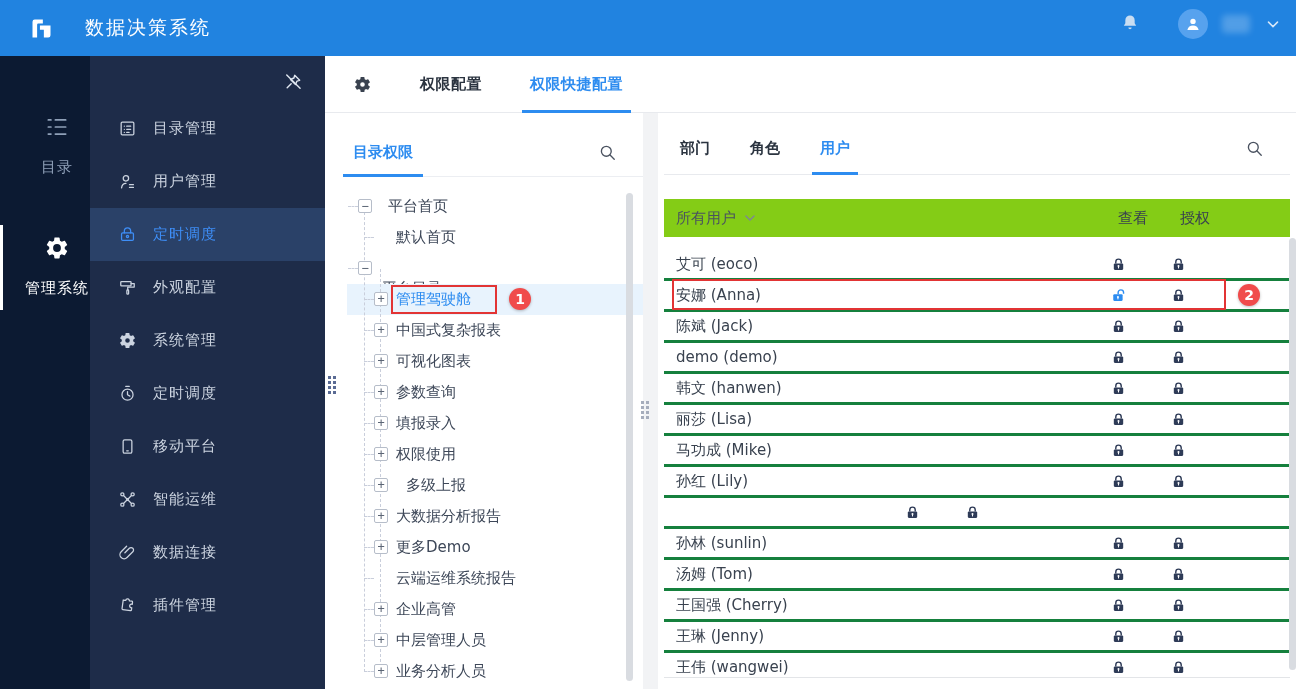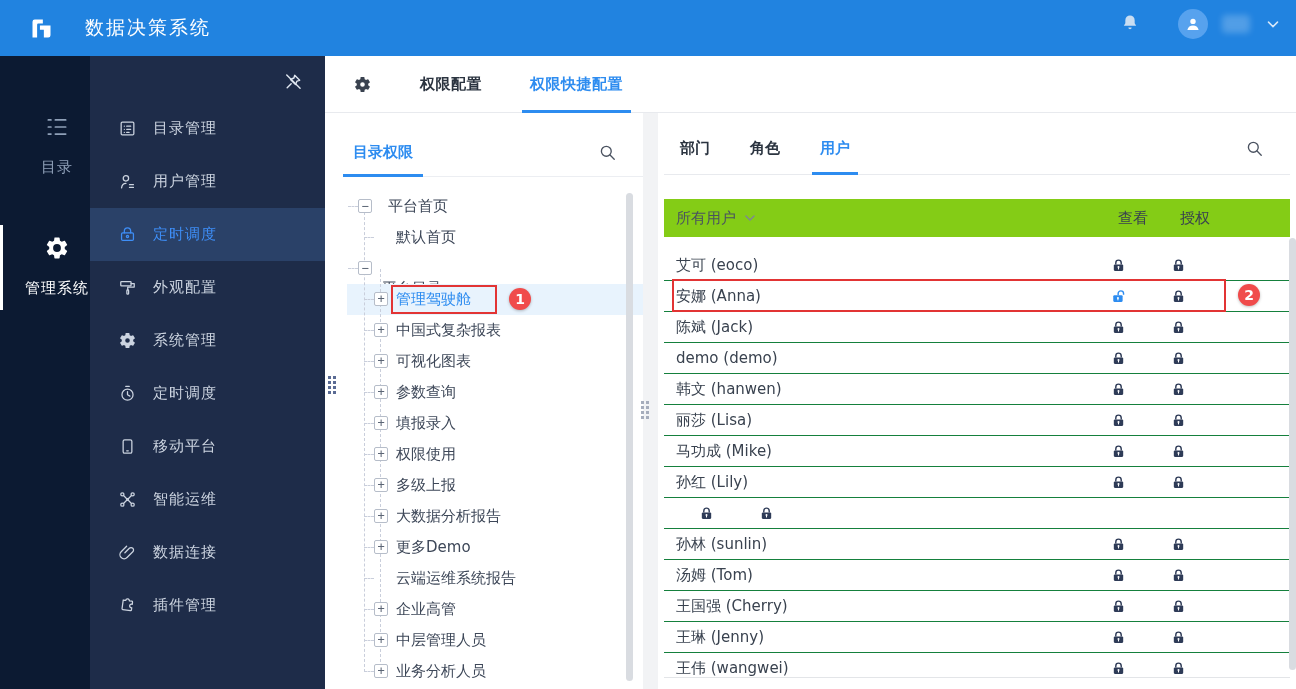--- a/index.html
+++ b/index.html
@@ -83,21 +83,21 @@
   .utab.active::after { content:""; position:absolute; left:-2px; right:-2px; bottom:-1px; height:3px; background:#2d8cf0; }
   .usearch { position:absolute; right:26px; bottom:16px; width:19px; height:19px; color:#4a5260; cursor:pointer; }
   .filter-row { margin-top:24px; height:38px; background:#84cc16; display:flex; align-items:center; padding-left:12px; font-size:15px; color:#4a5260; }
   .filter-label { display:flex; align-items:center; gap:7px; cursor:pointer; }
   .filter-label svg { width:14px; height:14px; color:#7d8694; }
   .fspacer { flex:1; }
   .col-head { width:60px; text-align:right; color:#39424f; flex:none; }
   .col-gap { width:2px; flex:none; }
   .col-end { width:80px; flex:none; }
   .user-rows { margin-top:13px; }
-  .user-row { height:31px; display:flex; align-items:center; padding-left:12px; border-bottom:1px solid #15803d; font-size:15px; color:#39424f; position:relative; }
+  .user-row { height:31px; display:flex; align-items:center; padding-left:12px; border-bottom:3px solid #15803d; font-size:15px; color:#39424f; position:relative;justify-content:center; }
   .uname { flex:1; white-space:nowrap; overflow:hidden; }
   .lock-cell { width:60px; flex:none; display:flex; justify-content:center; cursor:pointer; }
   .lock-cell svg { width:15px; height:15px; }
   .lk { color:#2e3b57; }
   .lk-open { color:#2d8cf0; }
   .user-row .anno-box { left:8px; right:64px; top:-2px; bottom:-1px; }
   .user-row .anno-badge { right:30px; top:3px; }
   .users-scroll { position:absolute; right:0px; top:125px; width:7px; height:432px; border-radius:4px; background:#d9dce1; }
 </style>
 </head>
@@ -315,21 +315,21 @@
               <span class="tlabel" style="left: 49px;">填报录入</span>
             </div>
             <div class="tree-row">
               <span class="hdash" style="left: 17px;"></span>
               <span class="expander" style="left: 27px; top: 8px;">+</span>
               <span class="tlabel" style="left: 49px;">权限使用</span>
             </div>
             <div class="tree-row">
               <span class="hdash" style="left: 17px;"></span>
               <span class="expander" style="left: 27px; top: 8px;">+</span>
-              <span class="tlabel" style="left: 49px;">多级上报</span>
+              <span class="tlabel" style="left: 59px;">多级上报</span>
             </div>
             <div class="tree-row">
               <span class="hdash" style="left: 17px;"></span>
               <span class="expander" style="left: 27px; top: 8px;">+</span>
               <span class="tlabel" style="left: 49px;">大数据分析报告</span>
             </div>
             <div class="tree-row">
               <span class="hdash" style="left: 17px;"></span>
               <span class="expander" style="left: 27px; top: 8px;">+</span>
               <span class="tlabel" style="left: 49px;">更多Demo</span>

